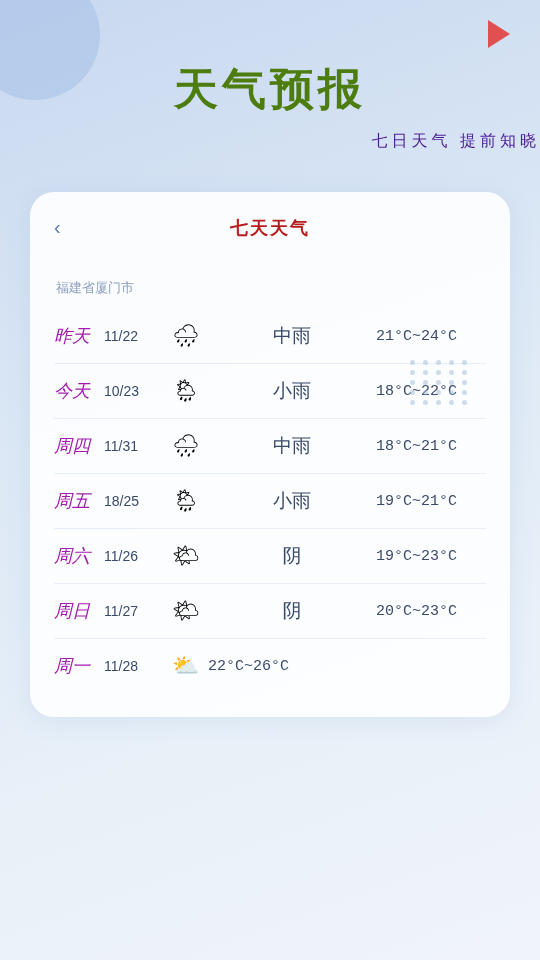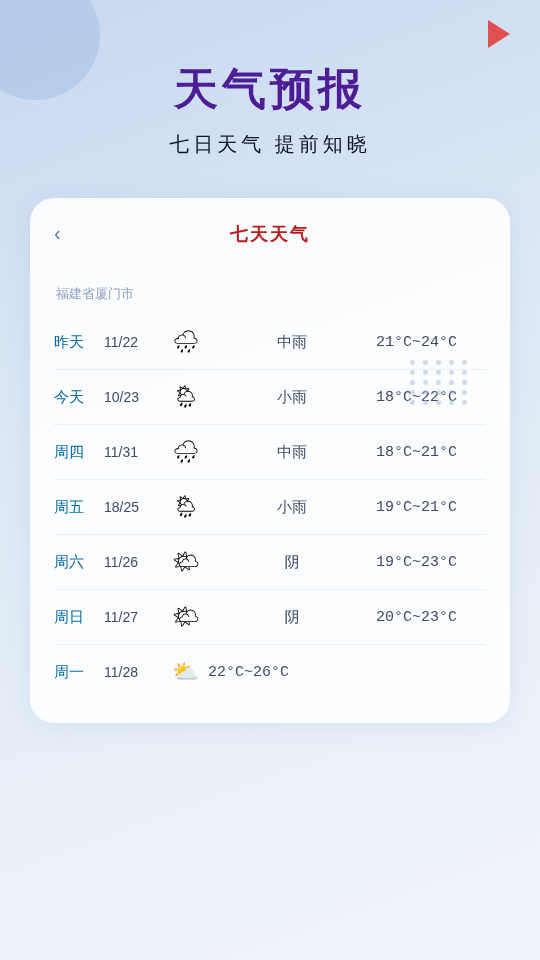--- a/index.html
+++ b/index.html
@@ -53,28 +53,29 @@
     }
 
     .hero-section {
       text-align: center;
       padding-top: 60px;
       padding-bottom: 20px;
     }
     .hero-title {
       font-size: 44px;
       font-weight: 700;
+      color: #4d7c0f;
+      letter-spacing: 4px;
+      margin-bottom: 12px;
+    }
+    .hero-subtitle {
+      font-size: 16px;
       color: #4c1d95;
       letter-spacing: 4px;
-      margin-bottom: 12px;
-    }
-    .hero-subtitle {
-      font-size: 20px;
-      color: #0f172a;
-      letter-spacing: 4px;
+      text-align: right;
     }
 
     
     .card {
       background: rgba(255, 255, 255, 0.88);
       border-radius: 24px;
       margin: 20px 30px 0 30px;
       padding: 20px 24px 24px 24px;
       box-shadow: 0 4px 24px rgba(100, 140, 200, 0.12);
     }
@@ -117,38 +118,39 @@
       display: flex;
       align-items: center;
       padding: 14px 0;
       border-bottom: 1px solid rgba(200, 215, 240, 0.4);
     }
     .weather-row:last-child {
       border-bottom: none;
     }
     .col-day {
       width: 50px;
-      font-size: 15px;
-      color: #0369a1;
+      font-size: 18px;
+      color: #a21caf;
       text-align: left;
+      font-style: italic;
     }
     .col-date {
       width: 60px;
       font-size: 14px;
       color: #3a4a6a;
       text-align: left;
     }
     .col-icon {
       width: 44px;
       text-align: center;
       font-size: 22px;
     }
     .col-desc {
       flex: 1;
-      font-size: 15px;
+      font-size: 19px;
       color: #3a4a6a;
       text-align: center;
     }
     .col-temp {
       width: 110px;
       font-size: 15px;
       color: #3a4a6a;
       font-family: Liberation Mono, monospace;
     }
   </style>

